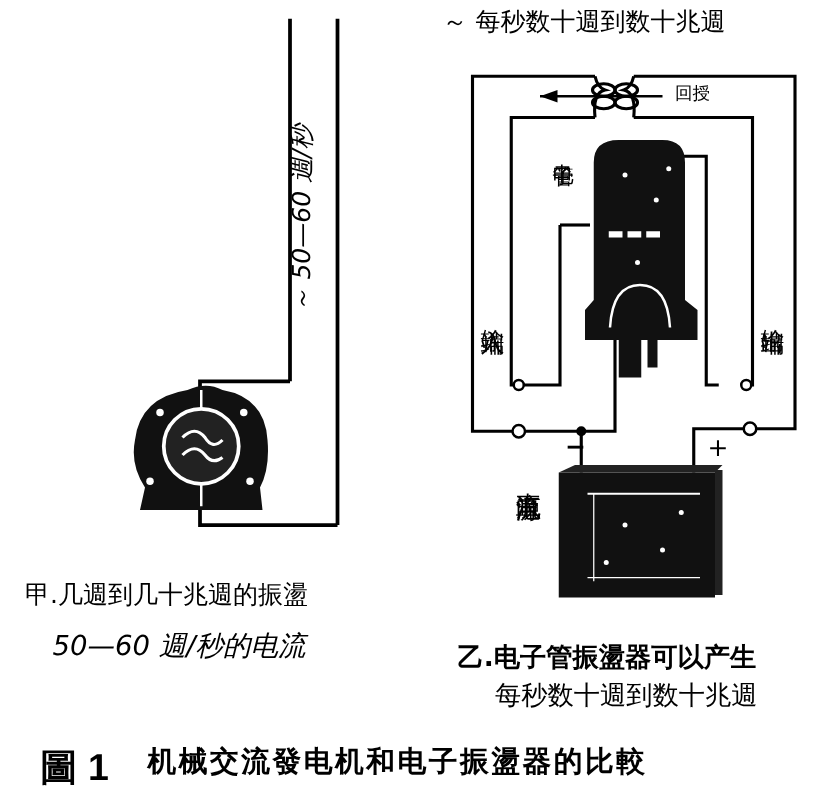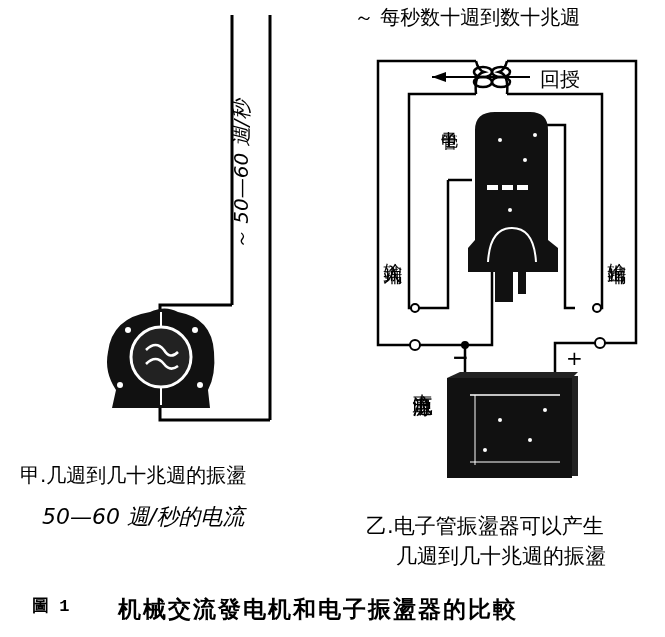--- a/index.html
+++ b/index.html
@@ -102,24 +102,24 @@
     <circle cx="545" cy="410" r="2" fill="#fff"></circle>
       <circle cx="485" cy="450" r="2" fill="#fff"></circle>
   </g>
 </svg>
 
 <div class="rot" style="left:228px; top:250px;">～ 50—60 週/秒</div>
 <div class="t" style="left:20px; top:462px; font-size:20px;">甲.几週到几十兆週的振盪</div>
 <div class="t" style="left:42px; top:502px; font-size:22px; font-style:italic;">50—60 週/秒的电流</div>
 
 <div class="t" style="left:354px; top:4px; font-size:20px;">～ 每秒数十週到数十兆週</div>
-<div class="t" style="left:540px; top:66px; font-size:20px;">回授</div>
+<div class="t" style="left:540px; top:66px; font-size:14px;">回授</div>
 <div class="vt" style="left:441px; top:118px; font-size:17px; line-height:17px;">电子管</div>
 <div class="vt" style="left:384px; top:248px;">输入端</div>
 <div class="vt" style="left:608px; top:248px;">输出端</div>
 <div class="vt" style="left:412px; top:378px; font-size:20px; line-height:22px;">直流电源</div>
 <div class="t" style="left:452px; top:345px; font-size:20px; font-weight:bold;">−</div>
 <div class="t" style="left:566px; top:346px; font-size:20px;">+</div>
-<div class="t" style="left:366px; top:512px; font-size:21px;">乙.电子管振盪器可以产生</div>
-<div class="t" style="left:396px; top:542px; font-size:21px;">几週到几十兆週的振盪</div>
+<div class="t" style="left:366px; top:512px; font-size:21px;font-weight:bold;">乙.电子管振盪器可以产生</div>
+<div class="t" style="left:396px; top:542px; font-size:21px;">每秒数十週到数十兆週</div>
 
-<div class="t" style="left:32px; top:594px; font-size:17px; font-weight:bold; font-family:Liberation Mono, monospace;">圖 1</div>
+<div class="t" style="left:32px; top:594px; font-size:30px; font-weight:bold; font-family:Liberation Sans, sans-serif;">圖 1</div>
 <div class="t" style="left:118px; top:594px; font-size:23px; font-weight:bold; font-family:'DejaVu Serif', serif; letter-spacing:2px;">机械交流發电机和电子振盪器的比較</div>
 
 </body></html>

